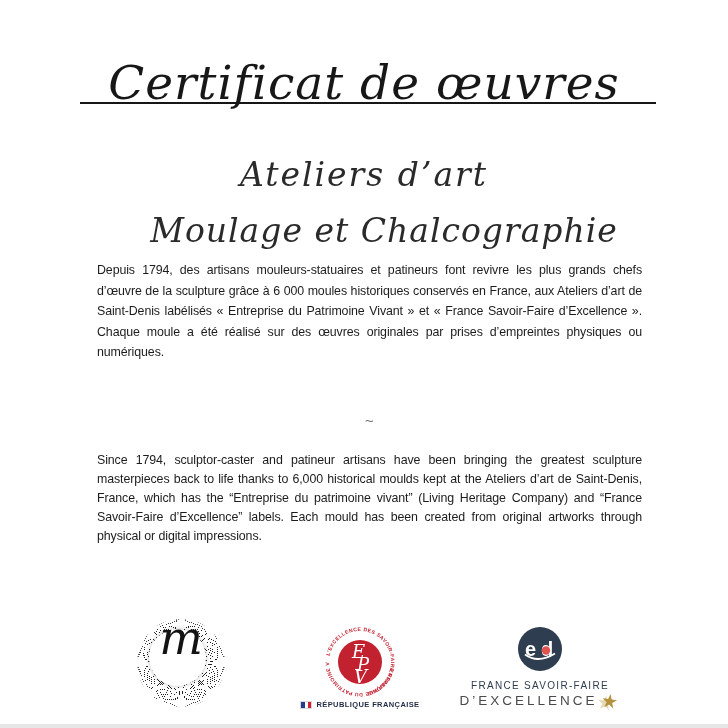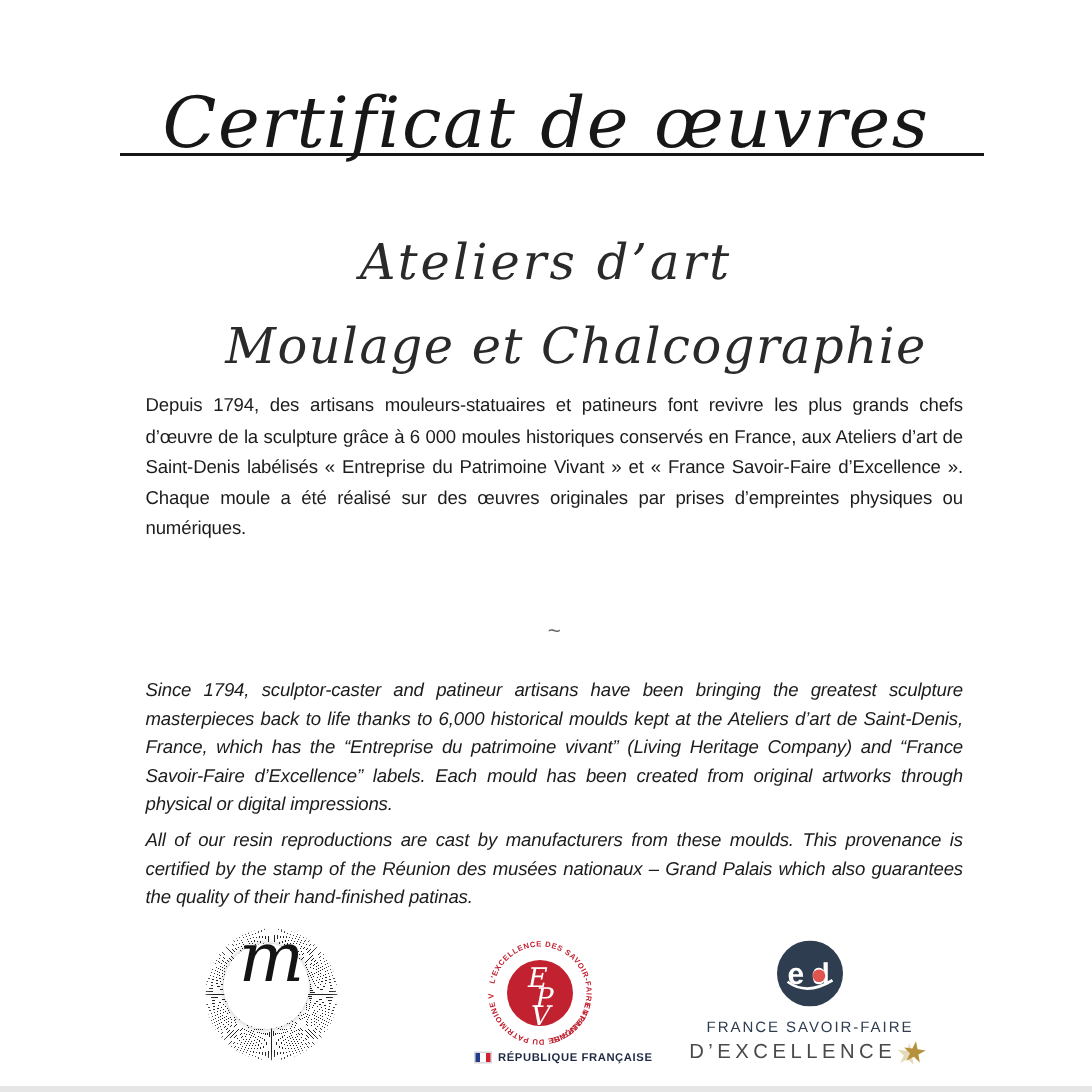--- a/index.html
+++ b/index.html
@@ -19,42 +19,42 @@
   
   .para{
     position:absolute;left:97px;width:545px;margin:0;
     font-size:12.4px;line-height:20.5px;letter-spacing:-0.1px;
     text-align:justify;color:#1c1c1c;
   }
   .p-fr1{top:260px;}
   .p-fr2{top:353px;}
   .tilde{position:absolute;top:412px;left:97px;width:545px;text-align:center;
          font-size:15px;color:#6b6b6b;}
-  .para.en{font-style:italic;line-height:19px;}
+  .para.en{line-height:19px;}
   .p-en1{top:451px;}
   .p-en2{top:551px;}
   
   .rmn{position:absolute;left:137px;top:619px;width:88px;height:88px;}
   .rmn-burst{
     position:absolute;inset:0;border-radius:50%;
     background:
       radial-gradient(circle,rgba(255,255,255,0) 0 62%,rgba(255,255,255,.55) 82%,#fff 99%),
       repeating-conic-gradient(rgba(10,10,10,.9) 0deg .35deg,rgba(255,255,255,0) .35deg 2.9deg);
   }
   .rmn-disc{
     position:absolute;left:12px;top:10px;width:57px;height:57px;border-radius:50%;
     background:#fff;box-shadow:0 0 4px rgba(0,0,0,.25);
   }
   .rmn-m{
     position:absolute;left:6px;top:-8px;width:76px;text-align:center;
     font-family:"DejaVu Serif",serif;font-style:italic;font-size:46px;color:#131313;
   }
   .epv{position:absolute;left:310px;top:612px;width:100px;height:100px;}
   .epv-caption{
-    position:absolute;left:285px;top:700px;width:150px;text-align:right;
+    position:absolute;left:285px;top:700px;width:150px;text-align:center;
     font-size:7.5px;font-weight:bold;letter-spacing:.4px;color:#1f2a44;white-space:nowrap;
   }
   .flag{display:inline-block;width:10px;height:6.5px;vertical-align:middle;margin-right:4px;
         border:0.5px solid #d8d8d8;}
   .flag span{display:inline-block;width:33.3%;height:100%;vertical-align:top;}
   .flag .b{background:#273b8c;}.flag .w{background:#ffffff;}.flag .r{background:#d21f31;}
   .fsfe{position:absolute;left:455px;top:627px;width:170px;text-align:center;}
   .fsfe-badge{display:block;margin:0 auto;}
   .fsfe-line1{margin-top:9px;font-size:10px;font-weight:normal;letter-spacing:1.3px;
               color:#2e3d4f;white-space:nowrap;}
@@ -77,21 +77,20 @@
   <h1 class="script title">Certificat de œuvres</h1>
   <div class="rule"></div>
   <h2 class="script sub1">Ateliers d’art</h2>
   <h2 class="script sub2">Moulage et Chalcographie</h2>
 
   <p class="para p-fr1">Depuis 1794, des artisans mouleurs-statuaires et patineurs font revivre les plus grands chefs d’œuvre de la sculpture grâce à 6 000 moules historiques conservés en France, aux Ateliers d’art de Saint-Denis labélisés « Entreprise du Patrimoine Vivant » et « France Savoir-Faire d’Excellence ». Chaque moule a été réalisé sur des œuvres originales par prises d’empreintes physiques ou numériques.</p>
 
   <div class="tilde">~</div>
 
   <p class="para en p-en1">Since 1794, sculptor-caster and patineur artisans have been bringing the greatest sculpture masterpieces back to life thanks to 6,000 historical moulds kept at the Ateliers d’art de Saint-Denis, France, which has the “Entreprise du patrimoine vivant” (Living Heritage Company) and “France Savoir-Faire d’Excellence” labels. Each mould has been created from original artworks through physical or digital impressions.</p>
-  <p class="para en p-en2">All of our resin reproductions are cast by manufacturers from these moulds. This provenance is certified by the stamp of the Réunion des musées nationaux – Grand Palais which also guarantees the quality of their hand-finished patinas.</p>
 
   <div class="rmn">
     <div class="rmn-burst"></div>
     <div class="rmn-disc"></div>
     <div class="rmn-m">m</div>
   </div>
 
   <div class="epv">
     <svg width="100" height="100" viewBox="0 0 100 100">
       <defs>

